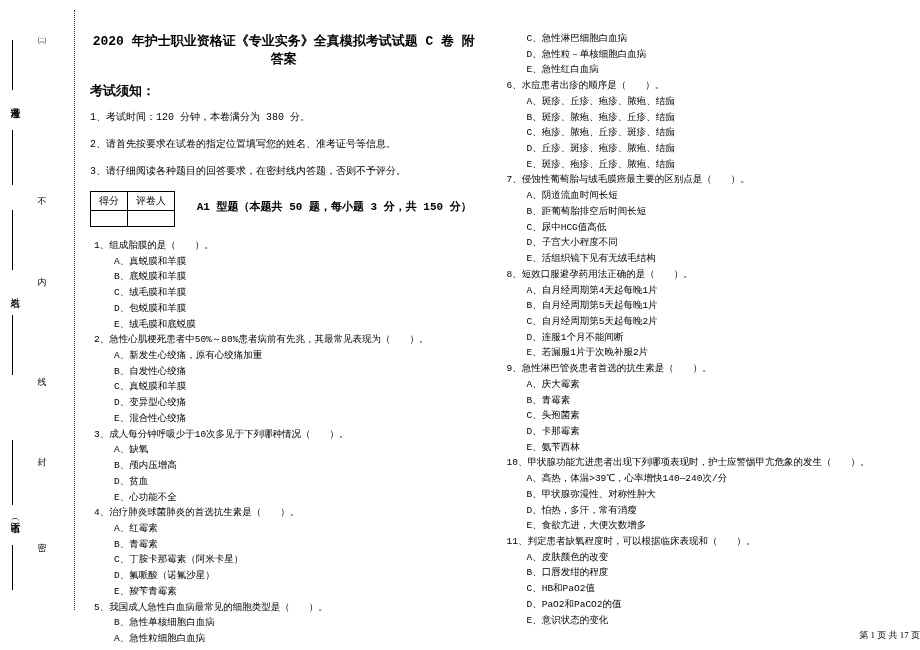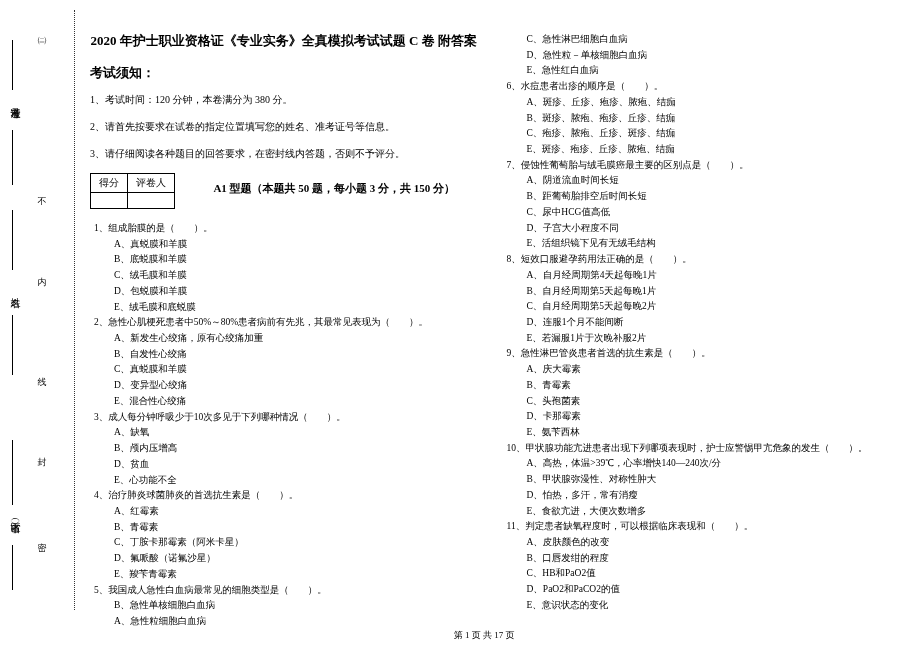--- a/index.html
+++ b/index.html
@@ -56,21 +56,21 @@
     .sline5 { top: 130px; height: 55px; }
     .sline6 { top: 40px; height: 50px; }
     .page-content {
       position: absolute;
       left: 90px;
       top: 32px;
       width: 800px;
       display: flex;
       gap: 25px;
     }
-    .col { flex: 1; }
+    .col { flex: 1; font-family: Liberation Mono, monospace; }
     .title {
       text-align: center;
       font-size: 13px;
       font-weight: bold;
       margin-bottom: 14px;
     }
     .notice-head {
       font-weight: bold;
       font-size: 13px;
       margin-bottom: 10px;
@@ -101,21 +101,21 @@
       line-height: 1.55;
       margin-bottom: 1px;
     }
     .q-stem { padding-left: 4px; }
     .opt { padding-left: 24px; }
     .footer {
       position: absolute;
       bottom: 8px;
       left: 0;
       width: 100%;
-      text-align: center;
+      text-align: right;
       font-size: 9px;
       padding-left: 48px;
     }
     .score-wrap { display: flex; align-items: flex-start; gap: 16px; margin-bottom: 6px; }
   </style>
 </head>
 <body>
 
 <div class="binding"></div>
 <span class="binding-text bt1">㈡</span>
@@ -193,20 +193,21 @@
     <div id="col2-pre">
         <div class="q opt">C、急性淋巴细胞白血病</div>
         <div class="q opt">D、急性粒－单核细胞白血病</div>
         <div class="q opt">E、急性红白血病</div>
       </div>
     <div id="col2-questions">
         <div class="q q-stem">6、水痘患者出疹的顺序是（　　）。</div>
         <div class="q opt">A、斑疹、丘疹、疱疹、脓疱、结痂</div>
         <div class="q opt">B、斑疹、脓疱、疱疹、丘疹、结痂</div>
         <div class="q opt">C、疱疹、脓疱、丘疹、斑疹、结痂</div>
+        <div class="q opt">D、丘疹、斑疹、疱疹、脓疱、结痂</div>
         <div class="q opt">E、斑疹、疱疹、丘疹、脓疱、结痂</div>
         <div class="q q-stem">7、侵蚀性葡萄胎与绒毛膜癌最主要的区别点是（　　）。</div>
         <div class="q opt">A、阴道流血时间长短</div>
         <div class="q opt">B、距葡萄胎排空后时间长短</div>
         <div class="q opt">C、尿中HCG值高低</div>
         <div class="q opt">D、子宫大小程度不同</div>
         <div class="q opt">E、活组织镜下见有无绒毛结构</div>
         <div class="q q-stem">8、短效口服避孕药用法正确的是（　　）。</div>
         <div class="q opt">A、自月经周期第4天起每晚1片</div>
         <div class="q opt">B、自月经周期第5天起每晚1片</div>

